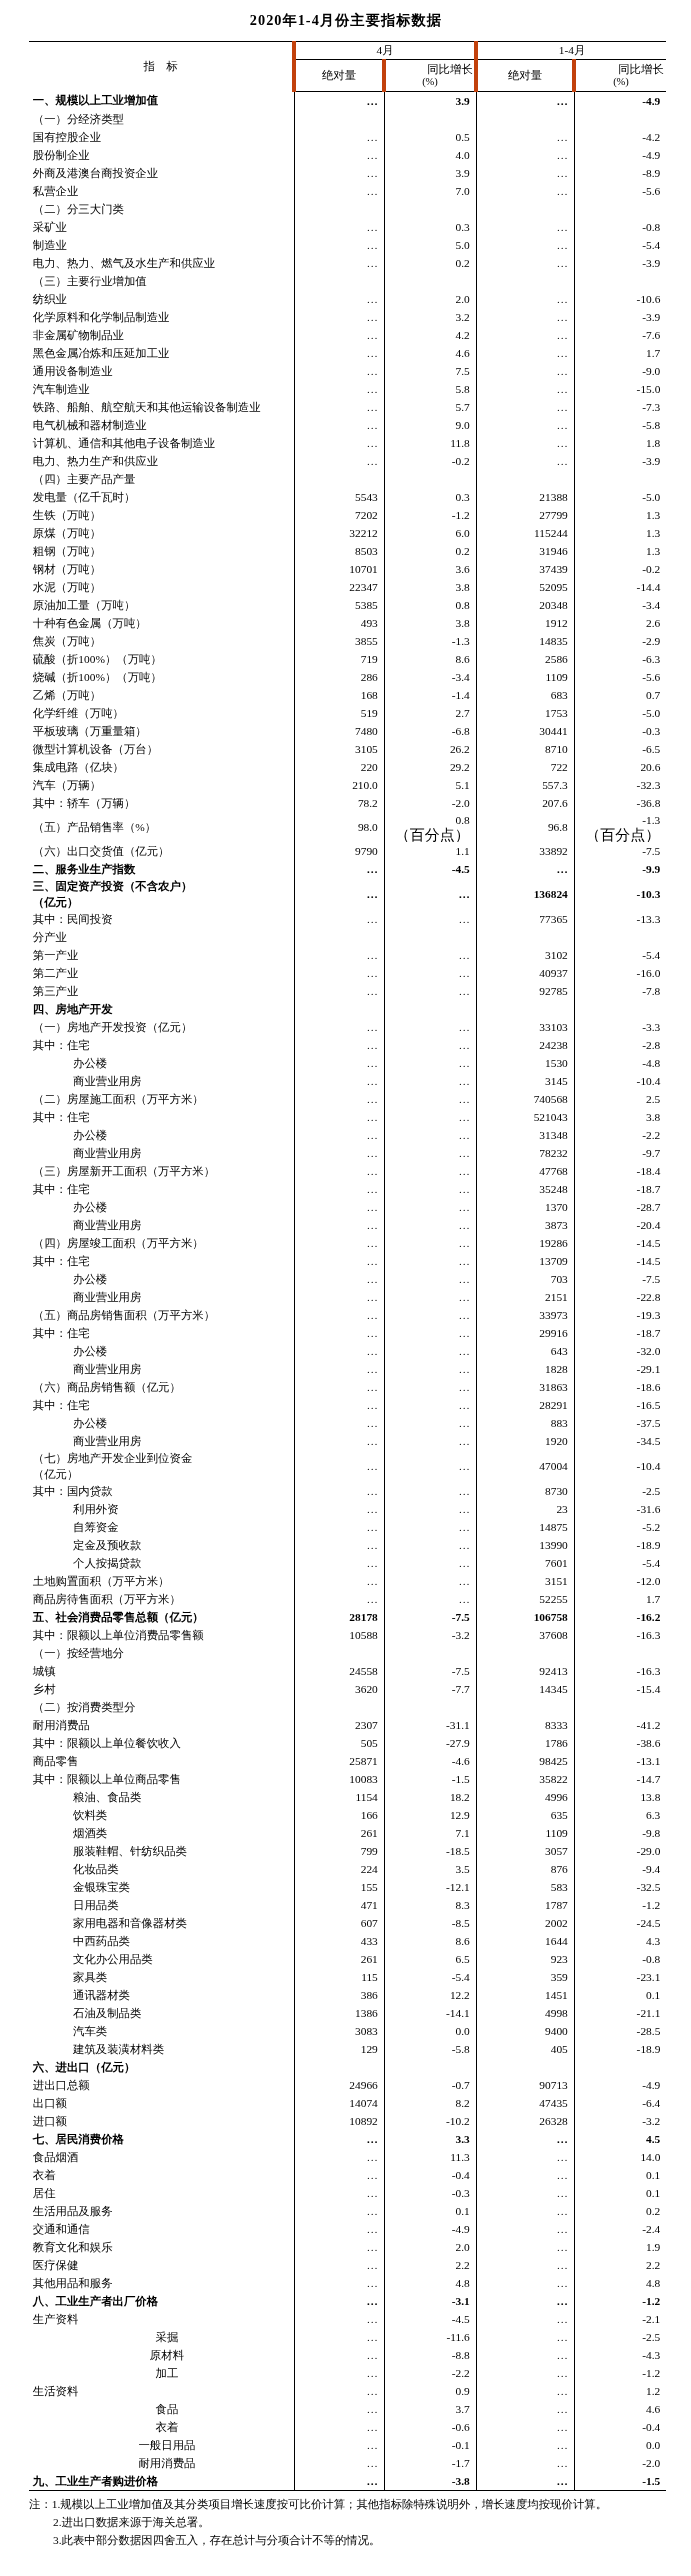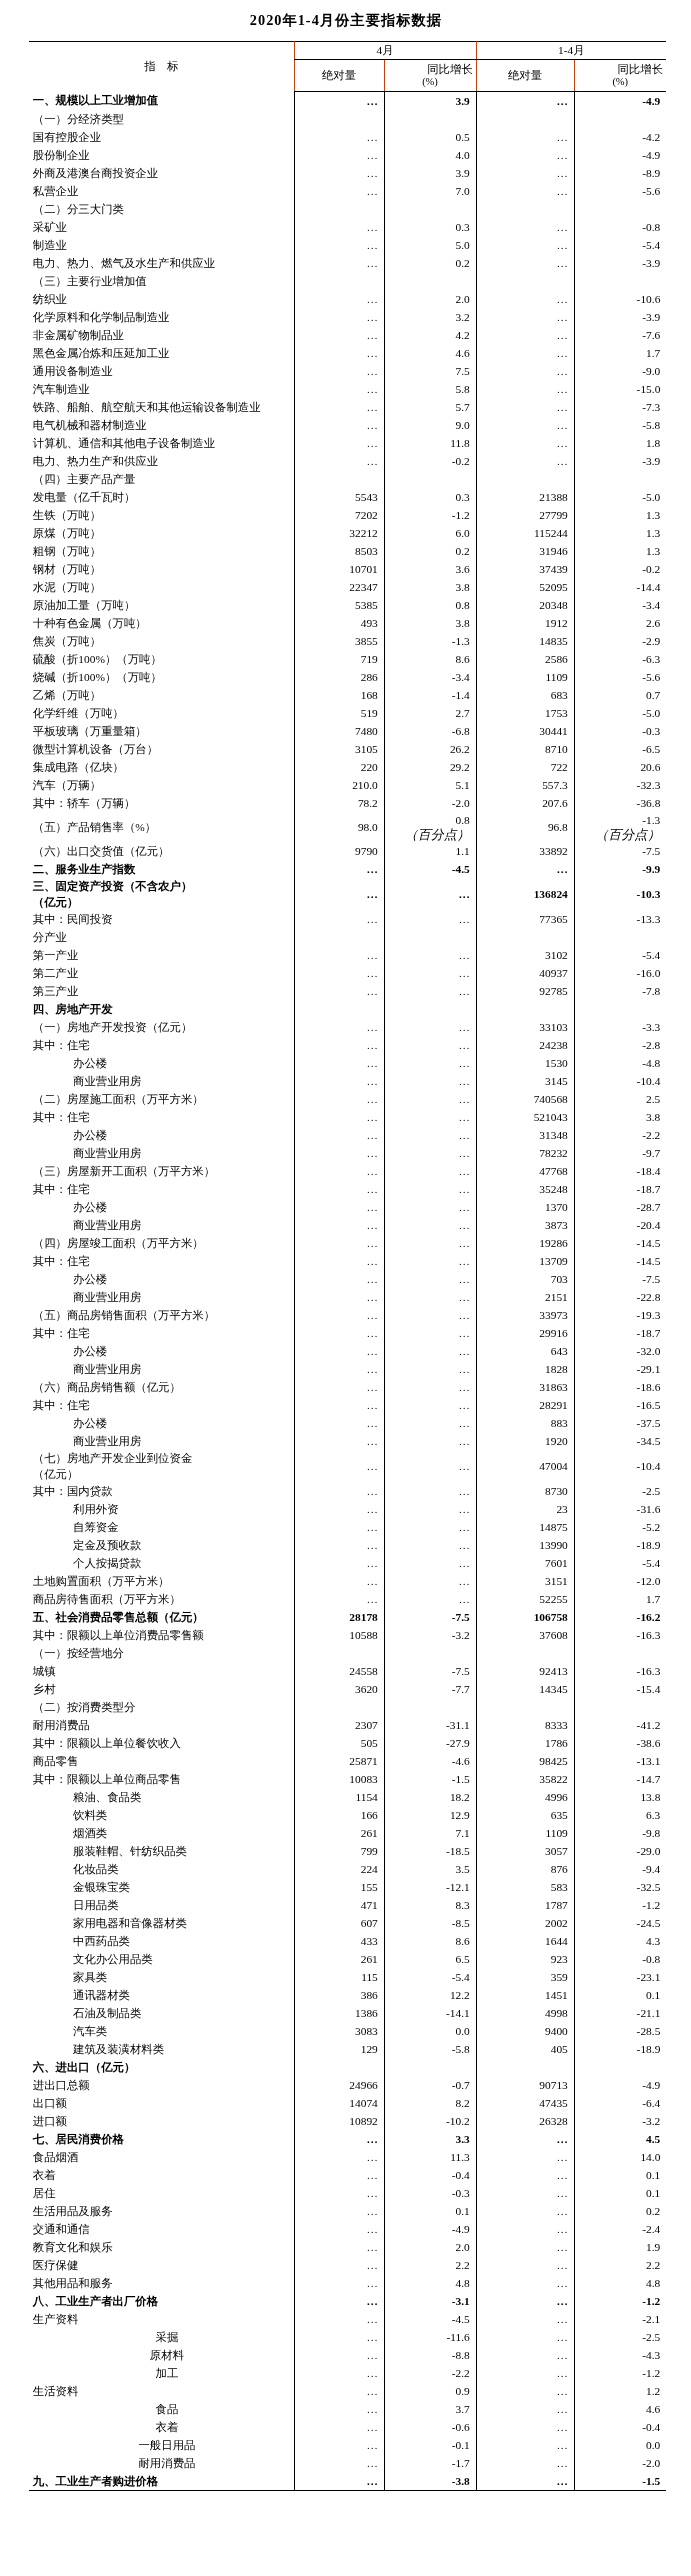--- a/index.html
+++ b/index.html
@@ -27,38 +27,38 @@
   col.c-g4  { width: 92px; }
   col.c-a14 { width: 98px; }
   col.c-g14 { width: 92px; }
 
   thead th {
     font-weight: normal; font-size: 11.4px; text-align: center;
     padding: 0; vertical-align: middle;
   }
   thead tr.h1 th { height: 17px; }
   thead tr.h2 th { height: 30.5px; }
-  th.bl { border-left: 1px solid #c2410c; }
+  th.bl { border-left: 4px solid #c2410c; }
   thead tr.h1 th.span-month { border-bottom: 1px solid #000; }
   thead tr.h2 th { border-bottom: 1.9px solid #000; }
   th .unit { font-size: 10.5px; line-height: 12.4px; }
   th .hline { line-height: 14.3px; padding-left: 40px; }
 
   tbody td {
     font-size: 11.4px; padding: 0; height: 18px;
     line-height: 18px; vertical-align: middle;
     overflow: hidden; white-space: nowrap;
   }
   tbody td.lbl { text-align: left; padding-left: 3.8px; }
   tbody td.lbl.ind1 { padding-left: 11.4px; text-align: center; }
   tbody td.lbl.ind2 { padding-left: 44px; }
   tbody td.val { text-align: right; padding-right: 5.7px; border-left: 1px solid #000; }
   tbody tr.bold td { font-weight: bold; }
   tbody td .l2 { line-height: 16px; }
-  tbody td .sub { line-height: 14.3px; font-size: 13px; font-style: italic; }
+  tbody td .sub { line-height: 14.3px; font-size: 15px; }
   tbody td .main { line-height: 16px; }
 
   .notes {
     margin: 3.8px 0 0 29px; width: 649px;
     font-size: 11.4px; line-height: 18px;
   }
   .notes .note-line { white-space: nowrap; }
   .notes .note-line.cont { padding-left: 24px; }
 </style>
 </head>
@@ -1020,14 +1020,19 @@
         <tr class="bold">
           <td class="lbl">九、工业生产者购进价格</td>
           <td class="val">…</td>
           <td class="val">-3.8</td>
           <td class="val">…</td>
           <td class="val">-1.5</td>
         </tr>
       </tbody>
   </table>
 
+  <div class="notes">
+    <div class="note-line">注：1.规模以上工业增加值及其分类项目增长速度按可比价计算；其他指标除特殊说明外，增长速度均按现价计算。</div>
+    <div class="note-line cont">2.进出口数据来源于海关总署。</div>
+    <div class="note-line cont">3.此表中部分数据因四舍五入，存在总计与分项合计不等的情况。</div>
+  </div>
 </div>
 
 
 </body></html>

